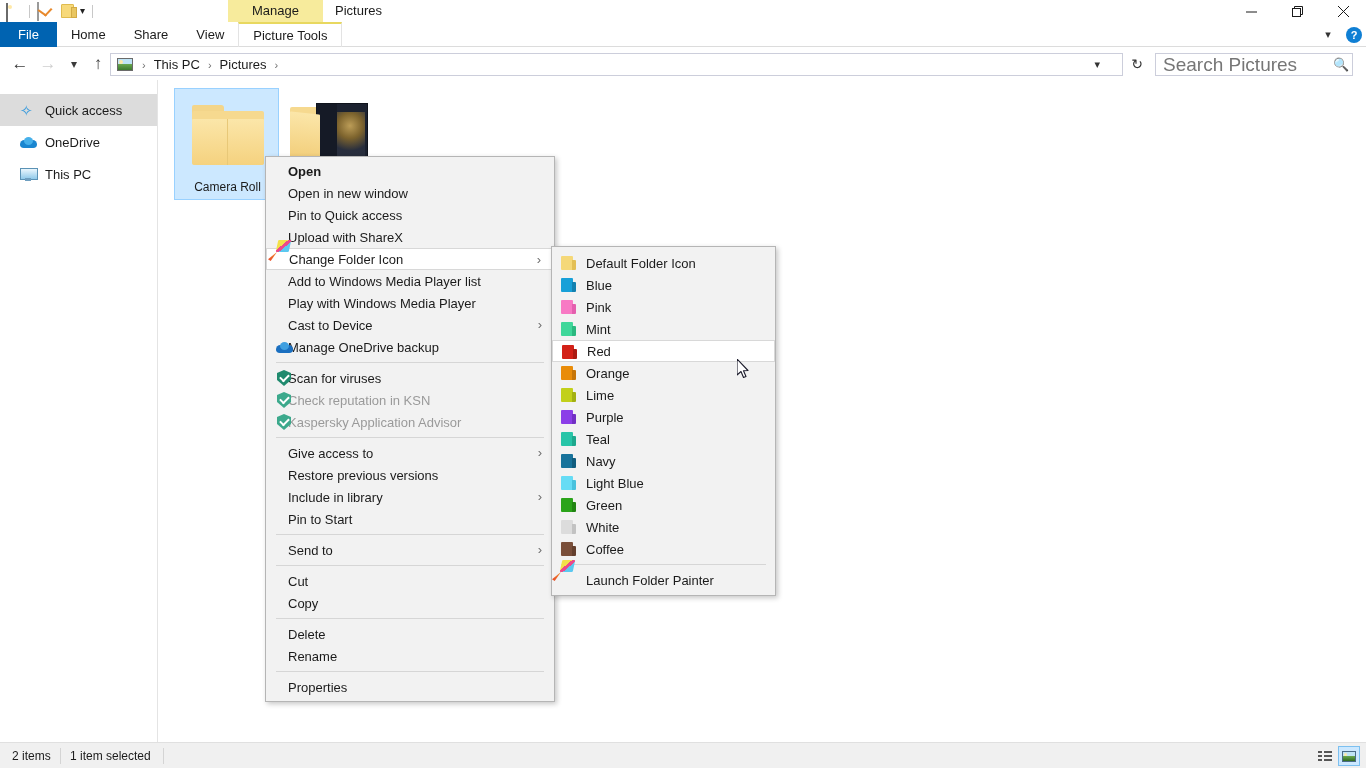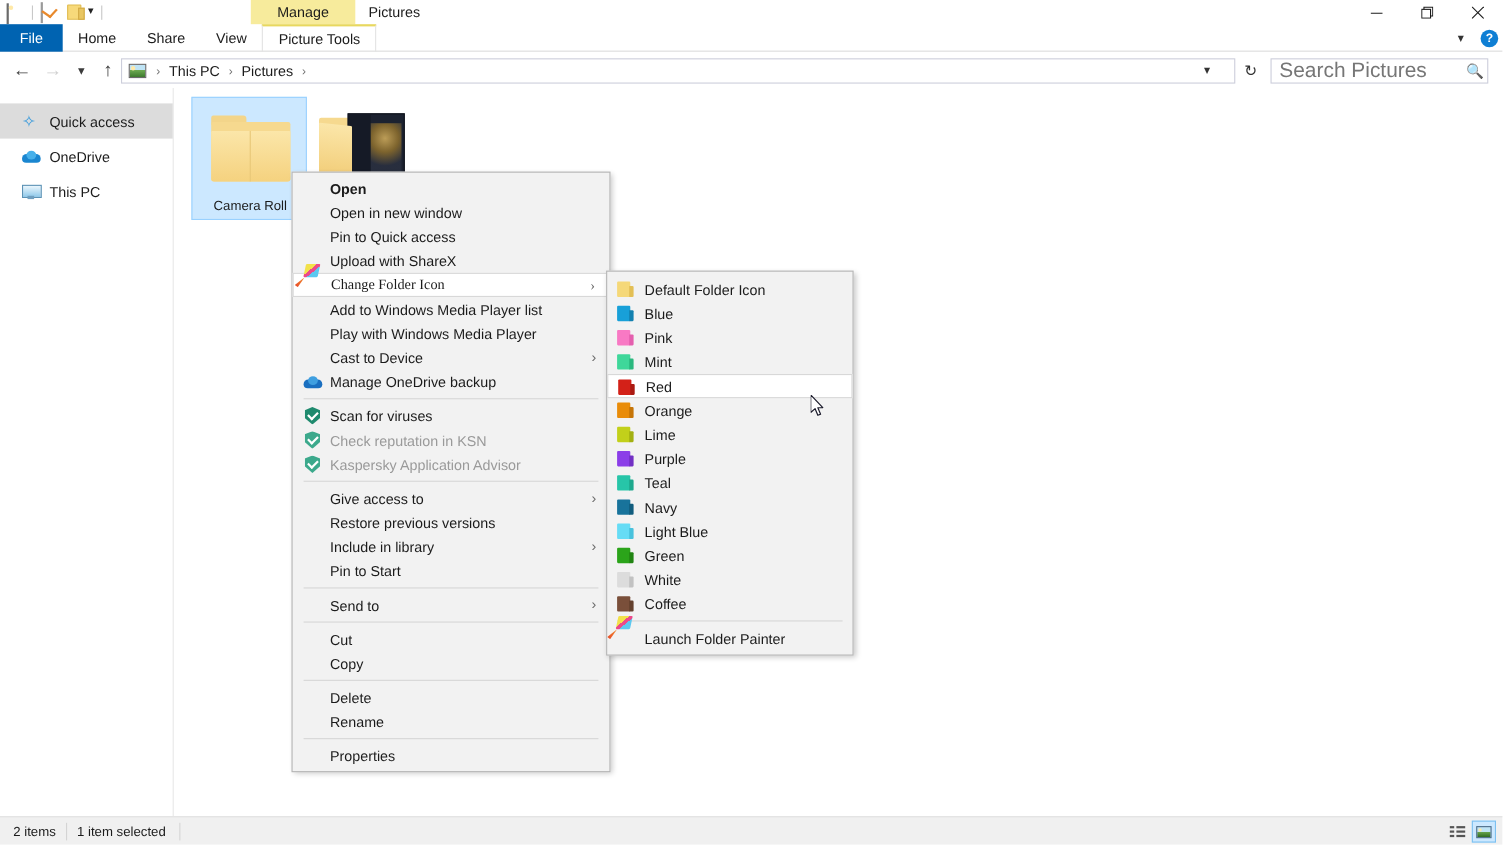--- a/index.html
+++ b/index.html
@@ -153,23 +153,23 @@
   
   .ctxmenu {
     position:absolute; left:265px; top:156px; width:290px;
     background:#f2f2f2; border:1px solid #b5b5b5;
     box-shadow: 2px 2px 5px rgba(0,0,0,.22);
     padding:3px 0;
   }
   .mi { position:relative; height:22px; display:flex; align-items:center; font-size:13px; color:#1b1b1b; }
   .mi.bold { font-weight:bold; }
   .mi.disabled { color:#9a9a9a; }
-  .mi.hl { background:#ffffff; border:1px solid #d8d8d8;font-family:Liberation Serif, serif; }
+  .mi.hl { background:#ffffff; border:1px solid #d8d8d8; }
   .mi-ico { position:absolute; left:10px; top:3px; width:16px; height:16px; }
-  .mi-lbl { padding-left:34px; }
+  .mi-lbl { padding-left:22px; }
   .mi-arrow { position:absolute; right:12px; top:0; line-height:22px; font-size:13px; color:#6d6d6d; }
   .msep { height:1px; background:#d6d6d6; margin:4px 10px; }
 
   
   .ico-sharex { width:16px;height:16px;border-radius:50%;
     background:conic-gradient(#e84a1f 0deg 60deg,#f5c518 60deg 130deg,#3aa94a 130deg 200deg,#1a9bd7 200deg 270deg,#7a3fb5 270deg 330deg,#e84a1f 330deg 360deg);
     position:relative;}
   .ico-sharex:after{content:"";position:absolute;left:5px;top:5px;width:6px;height:6px;border-radius:50%;background:#f2f2f2;}
   .ico-painter { width:16px;height:16px;position:relative; }
   .ico-painter:before{content:"";position:absolute;left:0;bottom:0;width:13px;height:12px;

